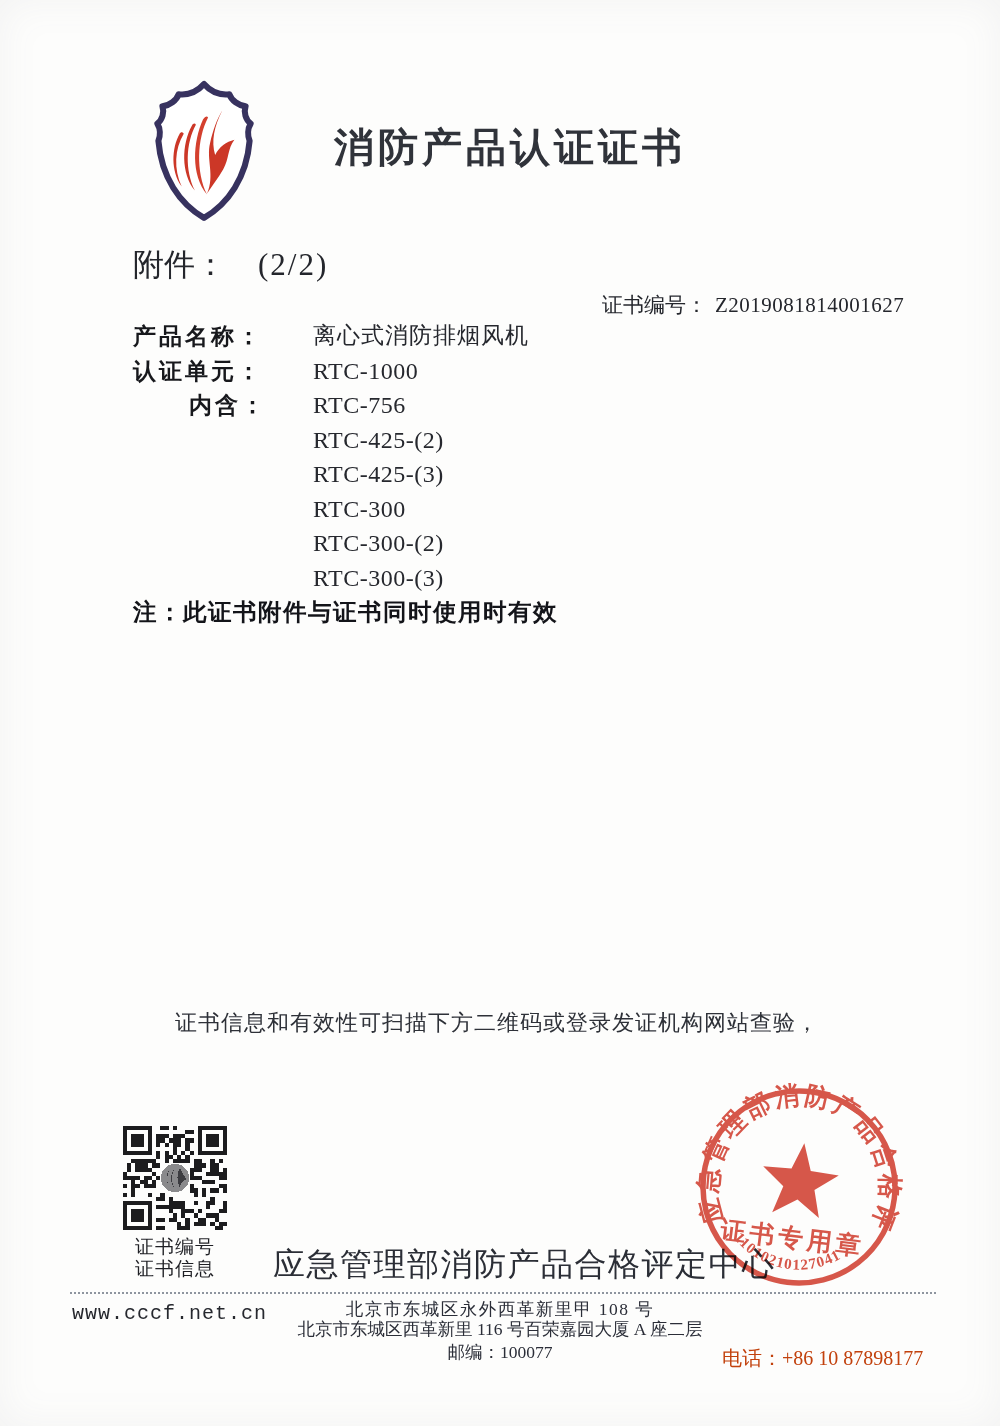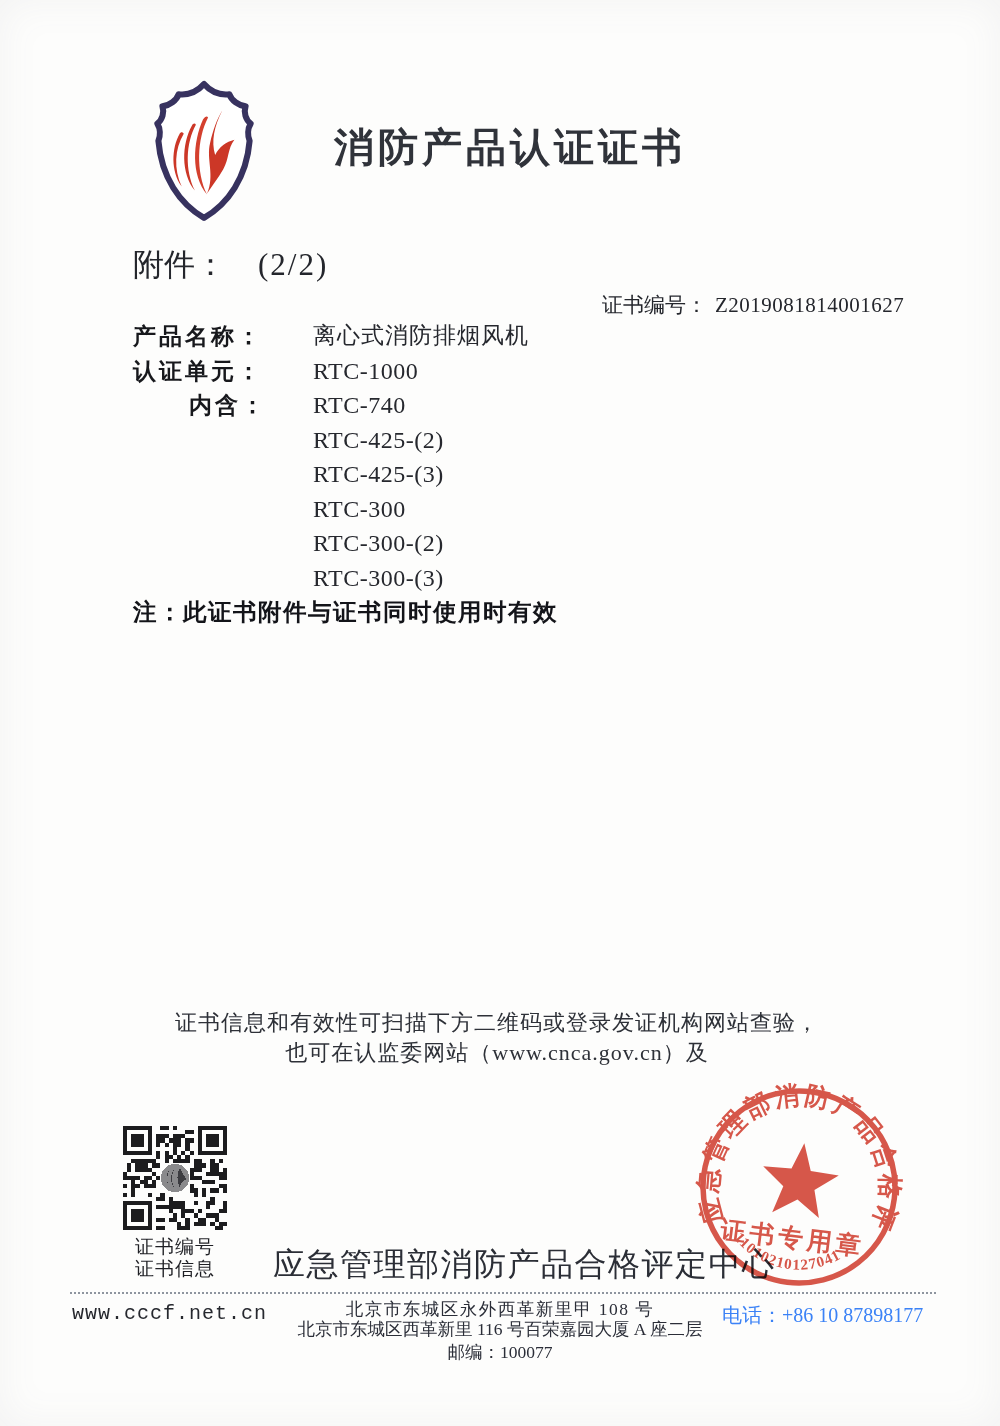--- a/index.html
+++ b/index.html
@@ -67,21 +67,21 @@
     position:absolute;left:72px;top:1302px;
     font-family:"Liberation Mono","DejaVu Sans Mono",monospace;
     font-size:20px;letter-spacing:1px;color:#26282e;
   }
   .footer-center{
     position:absolute;left:255px;top:1300px;width:490px;text-align:center;
     font-size:17.5px;line-height:19.5px;color:#2b2e38;white-space:nowrap;
   }
   .footer-center .l1{letter-spacing:1.5px;}
   .footer-center .l3{margin-top:4px;}
-  .footer-phone{position:absolute;left:722px;top:1302px;font-size:20px;color:#3b82f6;white-space:nowrap;}
+  .footer-phone{position:absolute;left:722px;top:1345px;font-size:20px;color:#c2410c;white-space:nowrap;}
 </style>
 </head>
 <body>
 
 <div class="page">
 
   <svg class="logo" viewBox="0 0 120 146" aria-hidden="true">
     <path d="M60,6 C53,14 44,17 35,16 C33,22 26,27 19,28 C21,34 19,41 14,45 C17,50 17,57 15,62 C18,98 36,124 60,138 C84,124 102,98 105,62 C103,57 103,50 106,45 C101,41 99,34 101,28 C94,27 87,22 85,16 C76,17 67,14 60,6 Z" fill="#ffffff" stroke="#37325f" stroke-width="6" stroke-linejoin="round"></path>
     <path d="M40,55 C31,70 30,90 38,107 C27,92 28,69 36,55 C37,53 39,53 40,55 Z" fill="#cc3727"></path>
     <path d="M52,46 C42,64 41,91 51,111 C37,94 38,65 48,47 C49,45 51,44 52,46 Z" fill="#cc3727"></path>
@@ -103,21 +103,21 @@
     <div class="frow">
       <span class="flabel">产品名称：</span>
       <span class="fvalue cjk">离心式消防排烟风机</span>
     </div>
     <div class="frow">
       <span class="flabel">认证单元：</span>
       <span class="fvalue">RTC-1000</span>
     </div>
     <div class="frow">
       <span class="flabel r">内含：</span>
-      <span class="fvalue">RTC-740</span>
+      <span class="fvalue">RTC-756</span>
     </div>
     <div class="frow">
       <span class="flabel"></span>
       <span class="fvalue">RTC-425-(2)</span>
     </div>
     <div class="frow">
       <span class="flabel"></span>
       <span class="fvalue">RTC-425-(3)</span>
     </div>
     <div class="frow">
@@ -130,21 +130,20 @@
     </div>
     <div class="frow">
       <span class="flabel"></span>
       <span class="fvalue">RTC-300-(3)</span>
     </div>
     <div class="note">注：此证书附件与证书同时使用时有效</div>
   </div>
 
   <div class="verify">
     <div>证书信息和有效性可扫描下方二维码或登录发证机构网站查验，</div>
-    <div>也可在认监委网站（www.cnca.gov.cn）及</div>
   </div>
 
   <div class="qr-block">
     <svg class="qr-svg" id="qr" viewBox="0 0 25 25" shape-rendering="crispEdges">
         <rect x="0" y="0" width="1" height="1" fill="#1c1c1e"></rect>
         <rect x="1" y="0" width="1" height="1" fill="#1c1c1e"></rect>
         <rect x="2" y="0" width="1" height="1" fill="#1c1c1e"></rect>
         <rect x="3" y="0" width="1" height="1" fill="#1c1c1e"></rect>
         <rect x="4" y="0" width="1" height="1" fill="#1c1c1e"></rect>
         <rect x="5" y="0" width="1" height="1" fill="#1c1c1e"></rect>

